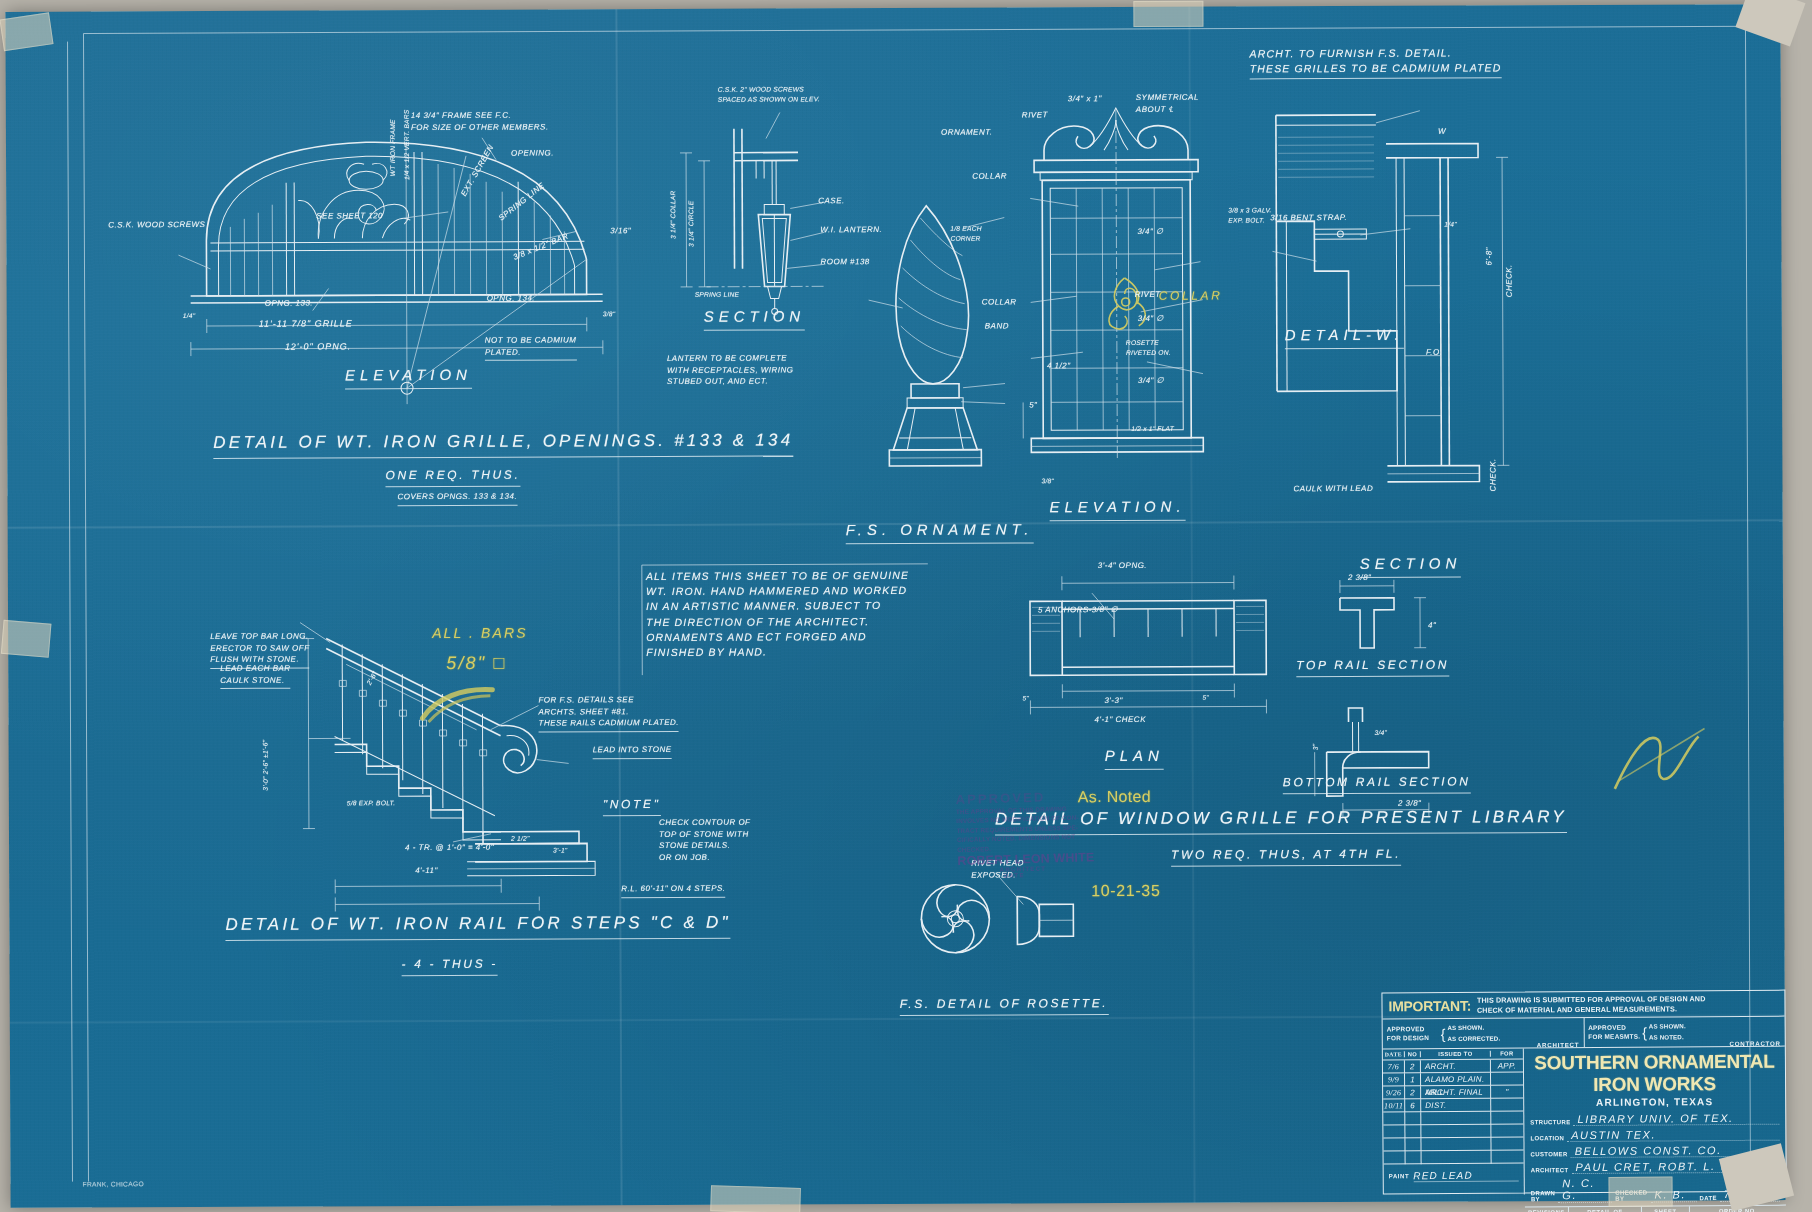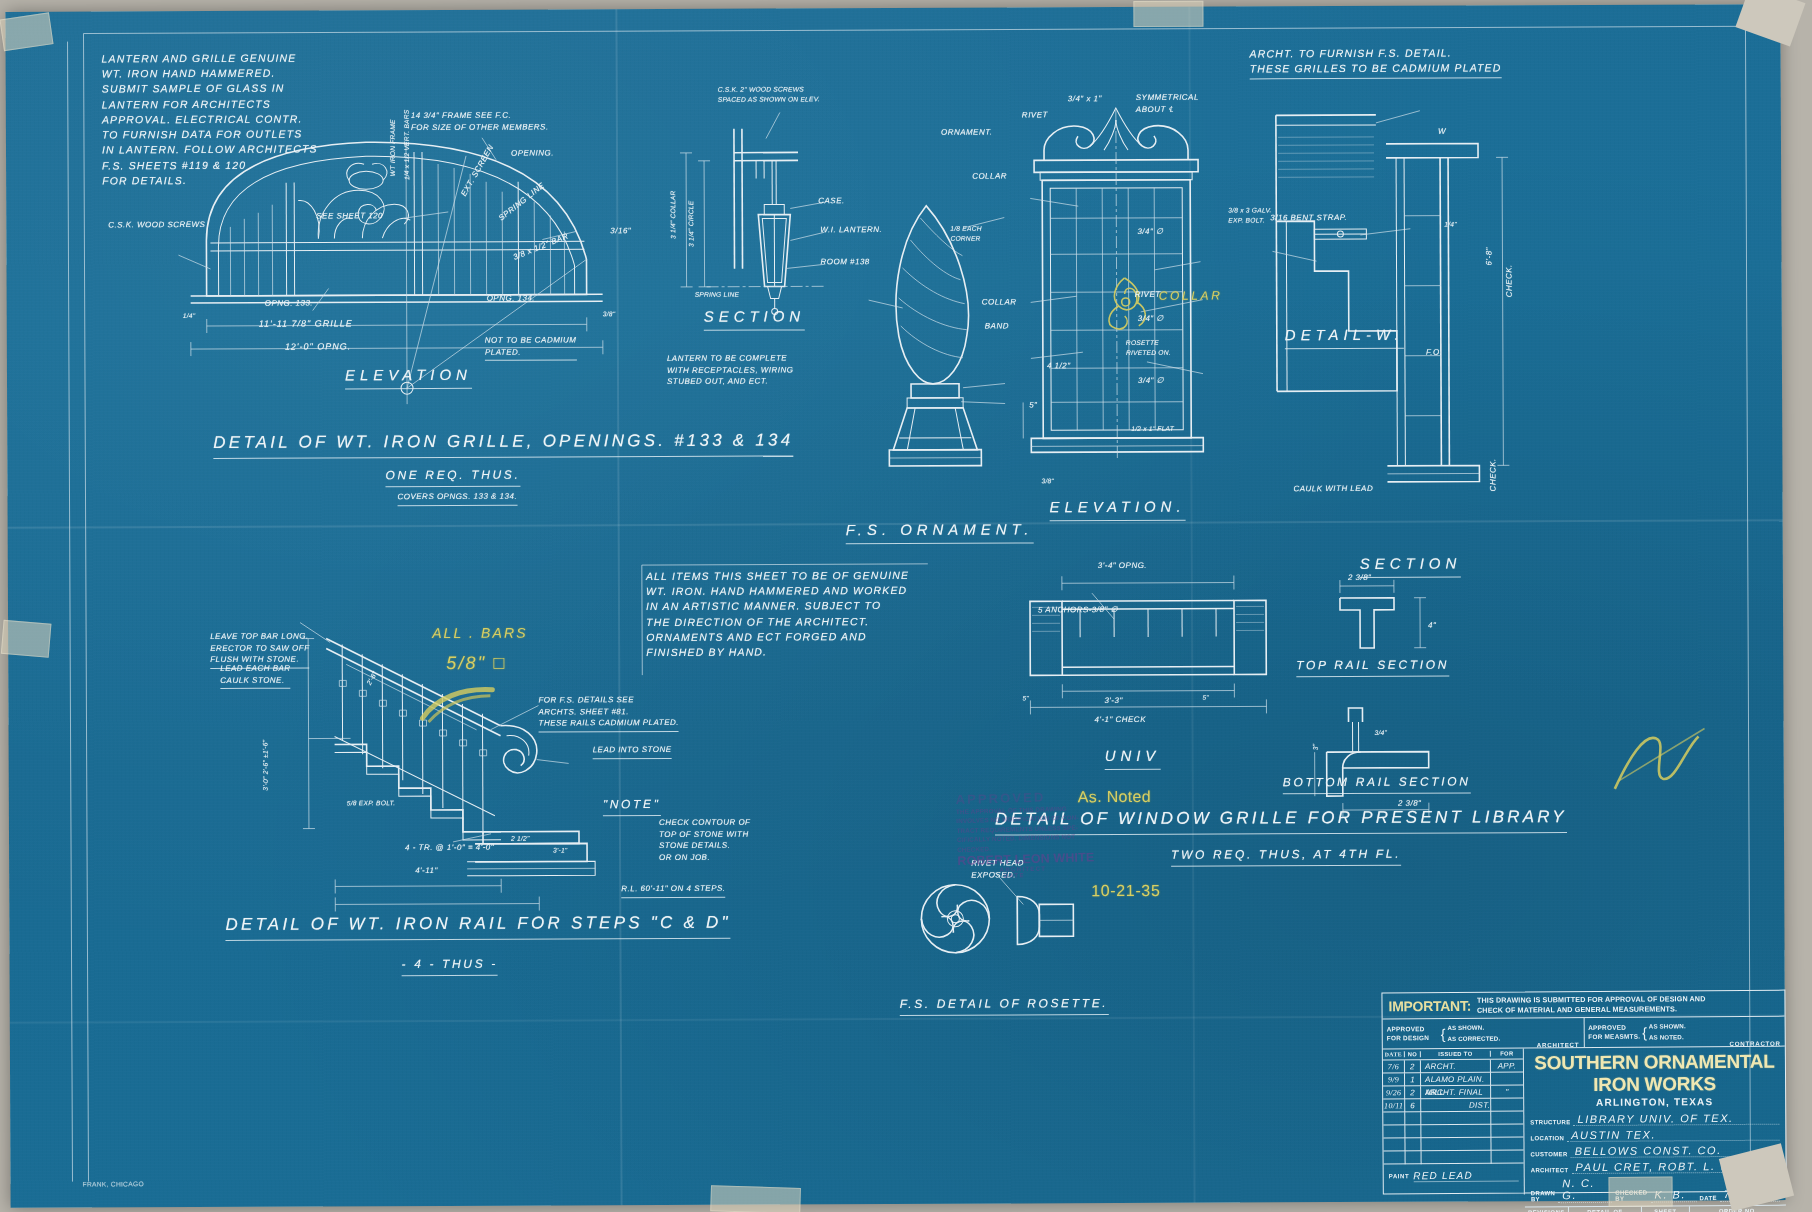--- a/index.html
+++ b/index.html
@@ -521,21 +521,21 @@
         <line class="lnT" x1="248" y1="133" x2="248" y2="147"></line>
 
         <line class="lnT" x1="96" y1="52" x2="74" y2="26"></line>
       </svg>
       <div class="t tiny" style="left:1090px;top:553px;">3'-4" OPNG.</div>
       <div class="t tiny" style="left:1030px;top:597px;">5 ANCHORS-3/8" ∅</div>
       <div class="t tiny" style="left:1096px;top:688px;">3'-3"</div>
       <div class="t tiny" style="left:1086px;top:707px;">4'-1" CHECK</div>
       <div class="t xtiny" style="left:1014px;top:686px;">5"</div>
       <div class="t xtiny" style="left:1194px;top:686px;">5"</div>
-      <div class="t cap ul" style="left:1096px;top:738px;">UNIV</div>
+      <div class="t cap ul" style="left:1096px;top:738px;">PLAN</div>
 
       <svg class="dwg" style="left:1320px;top:570px;width:130px;height:90px">
         <polyline class="ln2" points="12,22 66,22 66,34 46,34 46,72 32,72 32,34 12,34 12,22"></polyline>
         <line class="lnT" x1="12" y1="10" x2="66" y2="10"></line>
         <line class="lnT" x1="12" y1="4" x2="12" y2="17"></line>
         <line class="lnT" x1="66" y1="4" x2="66" y2="17"></line>
         <line class="lnT" x1="92" y1="22" x2="92" y2="72"></line>
         <line class="lnT" x1="86" y1="22" x2="98" y2="22"></line>
         <line class="lnT" x1="86" y1="72" x2="98" y2="72"></line>
       </svg>
@@ -670,29 +670,20 @@
         <line class="ln" x1="118" y1="44" x2="118" y2="92"></line>
         <rect class="ln2" x="140" y="52" width="34" height="32"></rect>
         <line class="lnT" x1="140" y1="68" x2="174" y2="68"></line>
 
         <line class="lnT" x1="124" y1="52" x2="96" y2="20"></line>
       </svg>
       <div class="t tiny" style="left:962px;top:850px;white-space:pre;">RIVET HEAD
 EXPOSED.</div>
       <div class="t sub ul" style="left:890px;top:988px;">F.S. DETAIL OF ROSETTE.</div>
 
-      <div class="t note" style="left:96px;top:40px;white-space:pre;">LANTERN AND GRILLE GENUINE
-WT. IRON HAND HAMMERED.
-SUBMIT SAMPLE OF GLASS IN
-LANTERN FOR ARCHITECTS
-APPROVAL. ELECTRICAL CONTR.
-TO FURNISH DATA FOR OUTLETS
-IN LANTERN. FOLLOW ARCHITECTS
-F.S. SHEETS #119 &amp; 120
-FOR DETAILS.</div>
       <div class="t note ul" style="left:1244px;top:40px;white-space:pre;">ARCHT. TO FURNISH F.S. DETAIL.
 THESE GRILLES TO BE CADMIUM PLATED</div>
       <div class="t note" style="left:638px;top:560px;white-space:pre;">ALL ITEMS THIS SHEET TO BE OF GENUINE
 WT. IRON. HAND HAMMERED AND WORKED
 IN AN ARTISTIC MANNER. SUBJECT TO
 THE DIRECTION OF THE ARCHITECT.
 ORNAMENTS AND ECT FORGED AND
 FINISHED BY HAND.</div>
       <div class="t tiny ul" style="left:478px;top:325px;white-space:pre;font-style:italic;">NOT TO BE CADMIUM
 PLATED.</div>
@@ -782,21 +773,21 @@
               </div>
               <div class="ir">
                 <span class="c1">9/26</span>
                 <span class="c2">2</span>
                 <span class="c3" style="text-align: left; padding-left: 4px;">ARCHT. FINAL</span>
                 <span class="c4">"</span>
               </div>
               <div class="ir">
                 <span class="c1">10/11</span>
                 <span class="c2">6</span>
-                <span class="c3" style="text-align: right; padding-left: 4px;">DIST.</span>
+                <span class="c3" style="text-align: left; padding-left: 4px;">DIST.</span>
                 <span class="c4">&nbsp;</span>
               </div>
               <div class="ir">
                 <span class="c1">&nbsp;</span>
                 <span class="c2">&nbsp;</span>
                 <span class="c3" style="text-align: left; padding-left: 4px;">&nbsp;</span>
                 <span class="c4">&nbsp;</span>
               </div>
               <div class="ir">
                 <span class="c1">&nbsp;</span>

